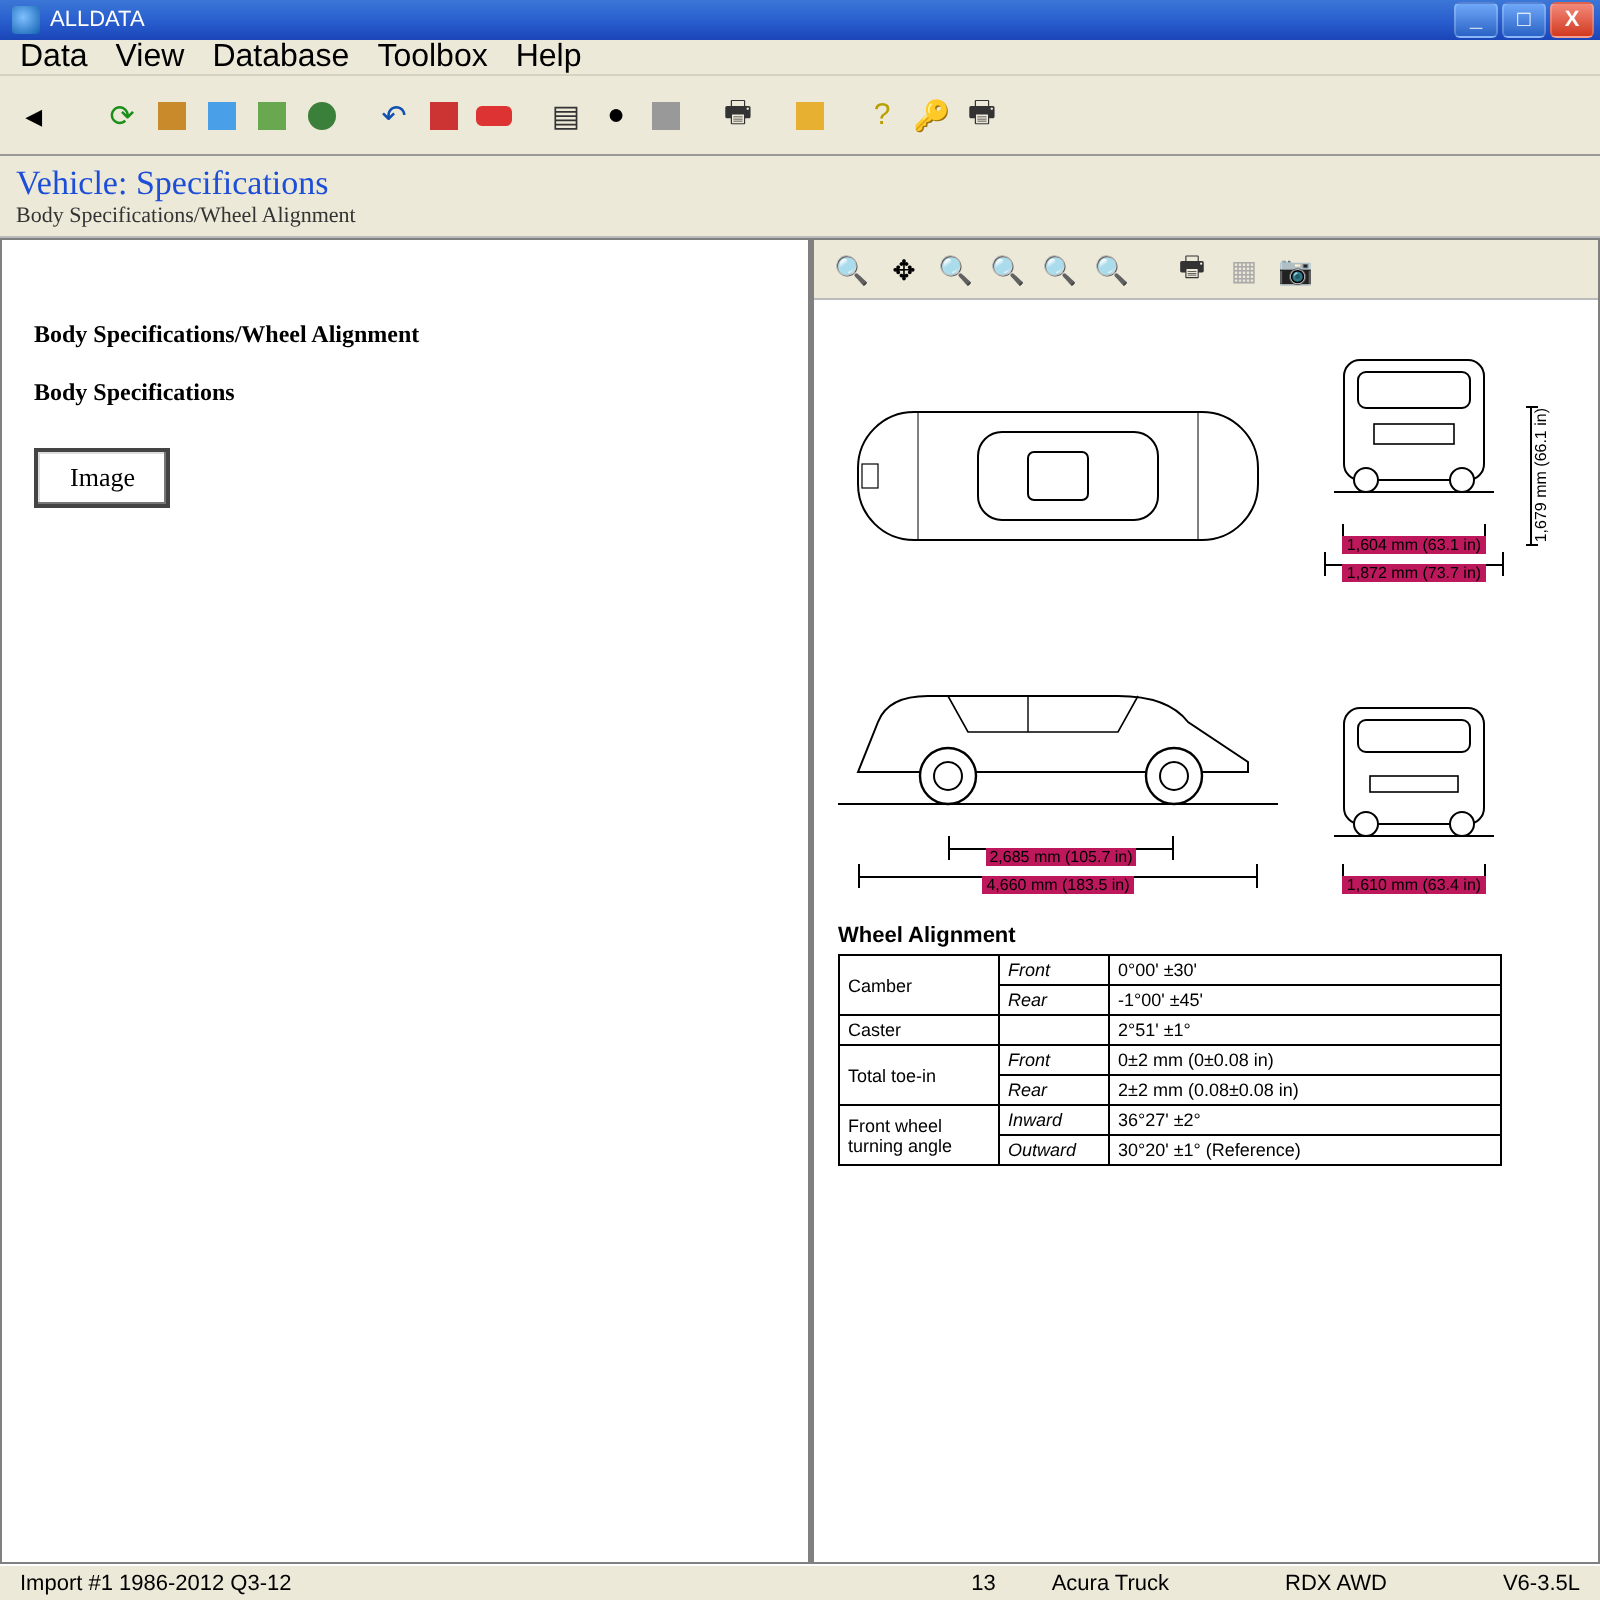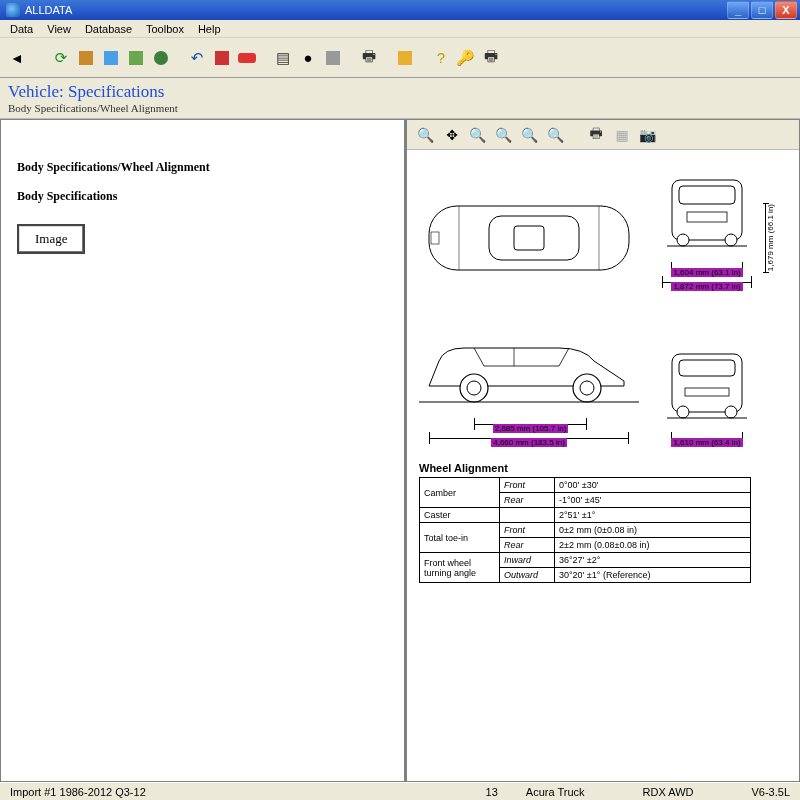--- a/index.html
+++ b/index.html
@@ -49,21 +49,21 @@
     margin-right:3px;
   }
   
   .menubar {
     height: 18px;
     background: #ece9d8;
     display:flex;
     align-items:center;
     padding-left:4px;
     gap: 2px;
-    font-size: 11px;
+    font-size: 16px;
     color: #000;
     border-bottom: 1px solid #d6d2c2;
   }
   .menubar span { padding: 1px 6px; }
   
   .toolbar {
     height: 40px;
     background: #ece9d8;
     border-bottom: 1px solid #999;
     display:flex;
@@ -185,21 +185,21 @@
     margin-top:2px;
   }
   .hbar .line {
     position:absolute; top:6px; left:0; right:0; border-top:1px solid #000;
   }
   .hbar .tickL,.hbar .tickR {
     position:absolute; top:0; width:1px; height:12px; background:#000;
   }
   .hbar .tickL{left:0;} .hbar .tickR{right:0;}
   .hbar .lbl {
-    position:absolute; left:0; right:0; top:6px; text-align:center; background:#a21caf; font-size:8px; padding:0 2px; width:fit-content; margin:0 auto;
+    position:absolute; left:0; right:0; top:6px; text-align:center; background:#be185d; font-size:8px; padding:0 2px; width:fit-content; margin:0 auto;
   }
   
   .wa-title {
     font-weight:bold;
     font-size:11px;
     margin: 8px 0 3px 0;
   }
   table.wa {
     border-collapse: collapse;
     width: 332px;

